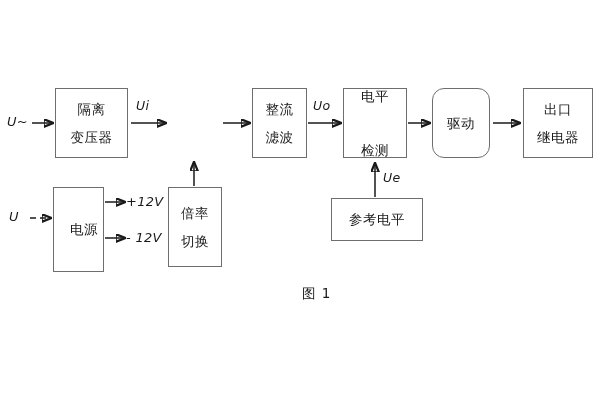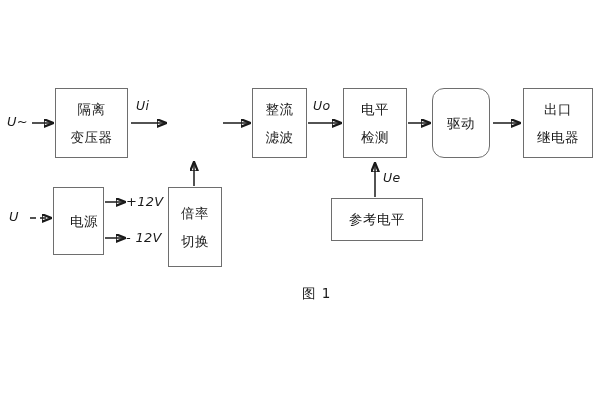--- a/index.html
+++ b/index.html
@@ -136,35 +136,35 @@
     <span class="ln">隔离</span>
     <span class="ln">变压器</span>
   </div>
 
 
   <div class="block" style="left:252px; top:88px; width:55px; height:70px;">
     <span class="ln">整流</span>
     <span class="ln">滤波</span>
   </div>
 
-  <div class="block" style="left:343px; top:88px; width:64px; height:70px;">
+  <div class="block" style="left:343px; top:88px; width:64px; height:70px;justify-content:space-between;">
     <span class="ln">电平</span>
     <span class="ln">检测</span>
   </div>
 
   <div class="block single" style="left:432px; top:88px; width:58px; height:70px;border-radius:12px;">
     <span class="ln">驱动</span>
   </div>
 
   <div class="block" style="left:523px; top:88px; width:70px; height:70px;">
     <span class="ln">出口</span>
     <span class="ln">继电器</span>
   </div>
 
-  <div class="block single" style="left:53px; top:187px; width:51px; height:68px;padding-left:11px;">
+  <div class="block single" style="left:53px; top:187px; width:51px; height:85px;padding-left:11px;">
     <span class="ln">电源</span>
   </div>
 
   <div class="block" style="left:168px; top:187px; width:54px; height:80px;">
     <span class="ln">倍率</span>
     <span class="ln">切换</span>
   </div>
 
   <div class="block single" style="left:331px; top:198px; width:92px; height:43px;align-items:center;">
     <span class="ln">参考电平</span>

